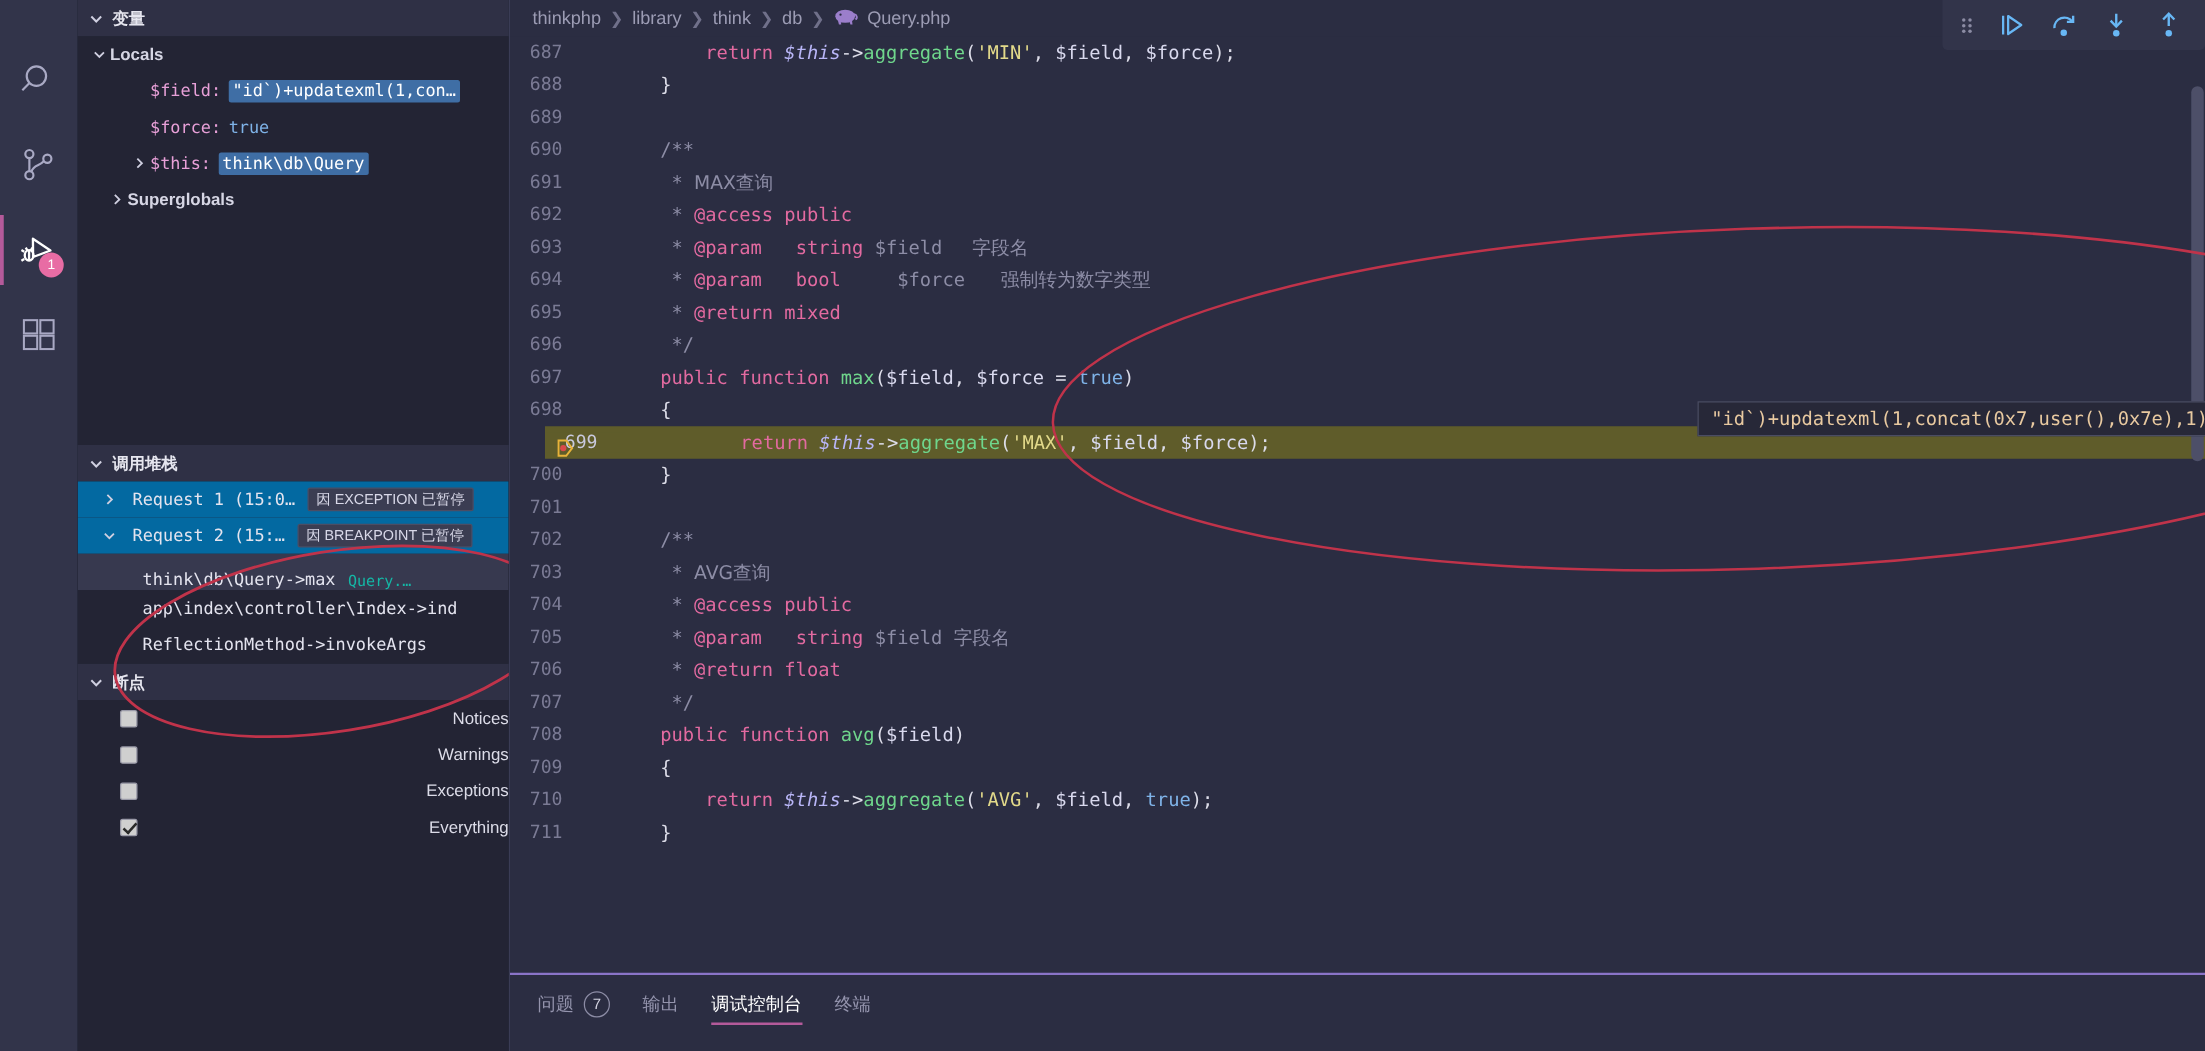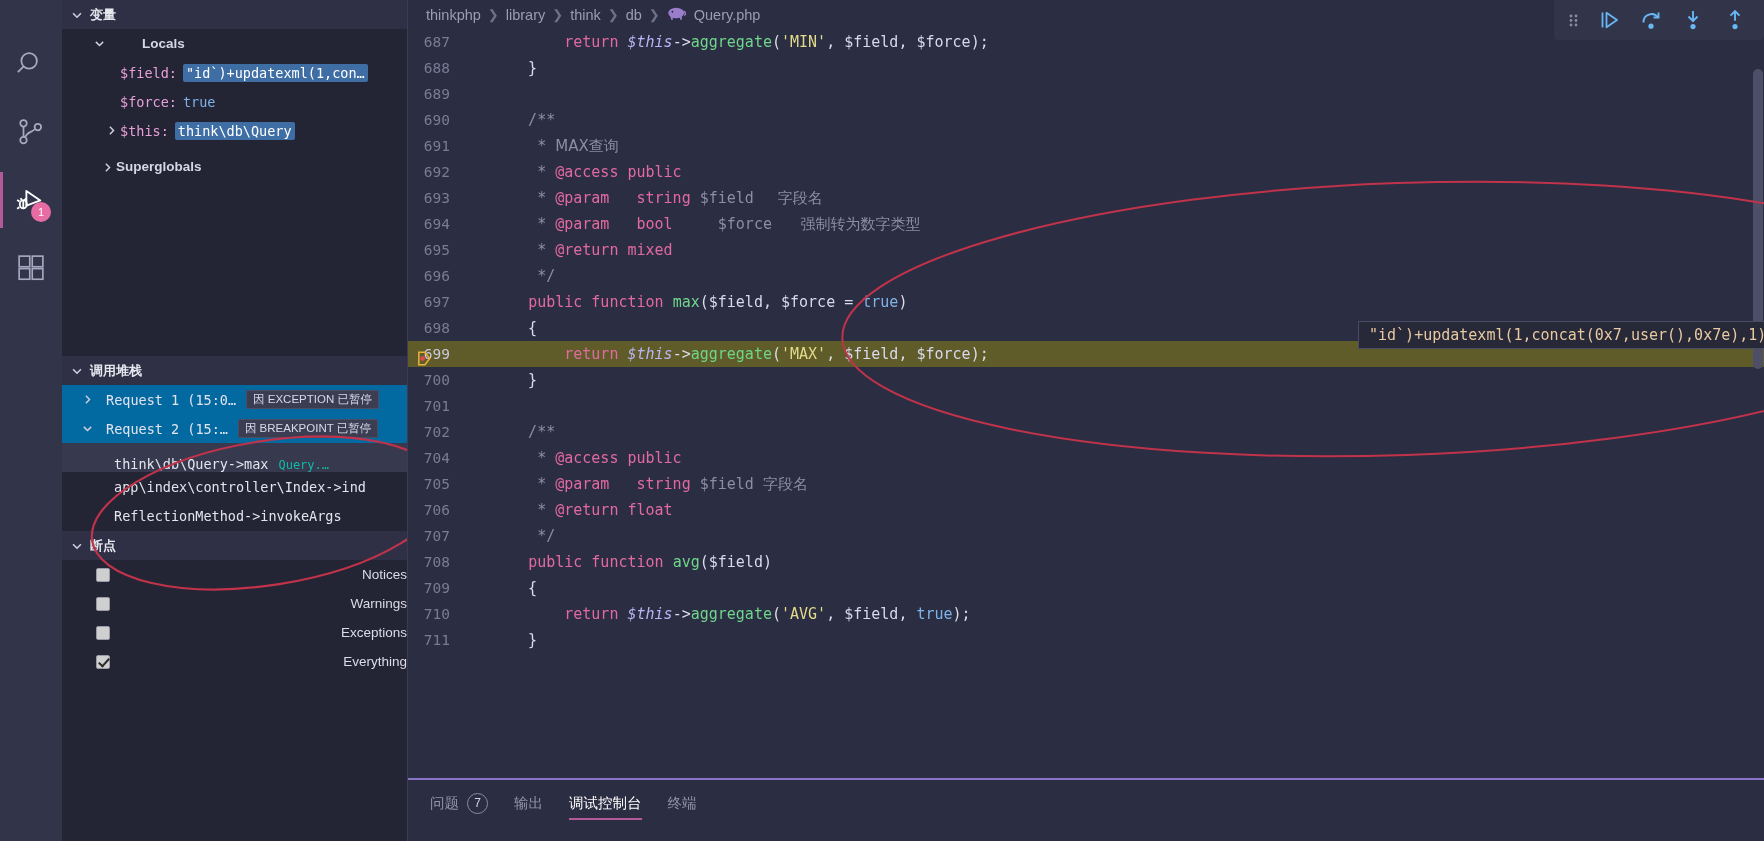--- a/index.html
+++ b/index.html
@@ -124,21 +124,21 @@
   }
   .ln {
     width: 64px; flex: 0 0 64px; text-align: right; padding-right: 22px;
     color: #7b7b95; font-size: 14.5px; position: relative;
   }
   .ln.cur { color: #c9c9dd; }
   .gutter-mark {
     position: absolute; left: 8px; top: 4px; width: 17px; height: 17px;
   }
   .code-txt { padding-left: 20px; }
-  .code-line.exec { background: #5f5c2a; }
+  .code-line.exec { background: #5f5c2a; margin-left: 28px; }
   .code-line.exec .ln { background: #5f5c2a; }
 
   .t-kw   { color: #e26aa0; }   
   .t-fn   { color: #6fd68c; }   
   .t-var  { color: #b9b6f7; font-style: italic; }  
   .t-var2 { color: #d9d9ee; }
   .t-str  { color: #e2d98a; }   
   .t-cmt  { color: #8d8da6; }   
   .t-doc  { color: #e26aa0; }
   .t-plain{ color: #dcdce8; }
@@ -247,21 +247,21 @@
 
     <div class="panel-header">
       <span class="chev">
         <svg width="14" height="14" viewBox="0 0 16 16" fill="none" stroke="currentColor" stroke-width="1.8">
             <path d="M3.5 6 L8 10.5 L12.5 6"></path>
           </svg>
       </span>
       <span>变量</span>
     </div>
     <div id="vars-body" class="sec-body">
-      <div class="tree-row bold" style="padding-left:28px;gap:34px;">
+      <div class="tree-row bold" style="padding-left:8px;">
         <span class="tw">
           <svg width="13" height="13" viewBox="0 0 16 16" fill="none" stroke="currentColor" stroke-width="1.8">
               <path d="M3.5 6 L8 10.5 L12.5 6"></path>
             </svg>
         </span>
         <span>Locals</span>
       </div>
       <div class="tree-row" style="padding-left:58px;">
         <span class="var-name">$field:</span>
         <span class="var-val-hl" style="margin-left:6px;max-width:206px;overflow:hidden;">"id`)+updatexml(1,con…</span>
@@ -272,21 +272,21 @@
       </div>
       <div class="tree-row" style="padding-left:40px;">
         <span class="tw">
           <svg width="13" height="13" viewBox="0 0 16 16" fill="none" stroke="currentColor" stroke-width="1.8">
               <path d="M6 3.5 L10.5 8 L6 12.5"></path>
             </svg>
         </span>
         <span class="var-name">$this:</span>
         <span class="var-val-hl" style="margin-left:6px;">think\db\Query</span>
       </div>
-      <div class="tree-row bold" style="padding-left:36px;align-items:flex-end;">
+      <div class="tree-row bold" style="padding-left:22px;">
         <span class="tw">
           <svg width="13" height="13" viewBox="0 0 16 16" fill="none" stroke="currentColor" stroke-width="1.8">
               <path d="M6 3.5 L10.5 8 L6 12.5"></path>
             </svg>
         </span>
         <span>Superglobals</span>
       </div>
       <div class="tree-row bold" style="padding-left:22px;">
         
         
@@ -406,20 +406,21 @@
           <div class="code-line"><span class="ln">696</span><span class="code-txt"><span class="t-cmt">     */</span></span></div>
           <div class="code-line"><span class="ln">697</span><span class="code-txt"><span class="t-plain">    </span><span class="t-kw">public function </span><span class="t-fn">max</span><span class="t-punc">(</span><span class="t-var2">$field</span><span class="t-punc">, </span><span class="t-var2">$force</span><span class="t-punc"> = </span><span class="t-bool">true</span><span class="t-punc">)</span></span></div>
           <div class="code-line"><span class="ln">698</span><span class="code-txt"><span class="t-plain">    {</span></span></div>
           <div class="code-line exec"><span class="ln cur">699<span class="gutter-mark"><svg width="17" height="17" viewBox="0 0 18 18">
                   <path d="M3 2.5 L9.5 2.5 L14.5 9 L9.5 15.5 L3 15.5 Z" fill="none" stroke="#e8b33a" stroke-width="1.6"></path>
                   <circle cx="7" cy="9" r="2.6" fill="#d94a4a"></circle>
                 </svg></span></span><span class="code-txt"><span class="t-plain">        </span><span class="t-kw">return </span><span class="t-var">$this</span><span class="t-punc">-&gt;</span><span class="t-fn">aggregate</span><span class="t-punc">(</span><span class="t-str">'MAX'</span><span class="t-punc">, </span><span class="t-var2">$field</span><span class="t-punc">, </span><span class="t-var2">$force</span><span class="t-punc">);</span></span></div>
           <div class="code-line"><span class="ln">700</span><span class="code-txt"><span class="t-plain">    }</span></span></div>
           <div class="code-line"><span class="ln">701</span><span class="code-txt"></span></div>
           <div class="code-line"><span class="ln">702</span><span class="code-txt"><span class="t-cmt">    /**</span></span></div>
+          <div class="code-line"><span class="ln">703</span><span class="code-txt"><span class="t-cmt">     * </span><span class="t-cmt-cn">AVG查询</span></span></div>
           <div class="code-line"><span class="ln">704</span><span class="code-txt"><span class="t-cmt">     * </span><span class="t-doc">@access</span><span class="t-doc"> public</span></span></div>
           <div class="code-line"><span class="ln">705</span><span class="code-txt"><span class="t-cmt">     * </span><span class="t-doc">@param</span><span class="t-cmt">   </span><span class="t-doc">string</span><span class="t-cmt"> $field </span><span class="t-cmt-cn">字段名</span></span></div>
           <div class="code-line"><span class="ln">706</span><span class="code-txt"><span class="t-cmt">     * </span><span class="t-doc">@return</span><span class="t-doc"> float</span></span></div>
           <div class="code-line"><span class="ln">707</span><span class="code-txt"><span class="t-cmt">     */</span></span></div>
           <div class="code-line"><span class="ln">708</span><span class="code-txt"><span class="t-plain">    </span><span class="t-kw">public function </span><span class="t-fn">avg</span><span class="t-punc">(</span><span class="t-var2">$field</span><span class="t-punc">)</span></span></div>
           <div class="code-line"><span class="ln">709</span><span class="code-txt"><span class="t-plain">    {</span></span></div>
           <div class="code-line"><span class="ln">710</span><span class="code-txt"><span class="t-plain">        </span><span class="t-kw">return </span><span class="t-var">$this</span><span class="t-punc">-&gt;</span><span class="t-fn">aggregate</span><span class="t-punc">(</span><span class="t-str">'AVG'</span><span class="t-punc">, </span><span class="t-var2">$field</span><span class="t-punc">, </span><span class="t-bool">true</span><span class="t-punc">);</span></span></div>
           <div class="code-line"><span class="ln">711</span><span class="code-txt"><span class="t-plain">    }</span></span></div>
         </div>
 

